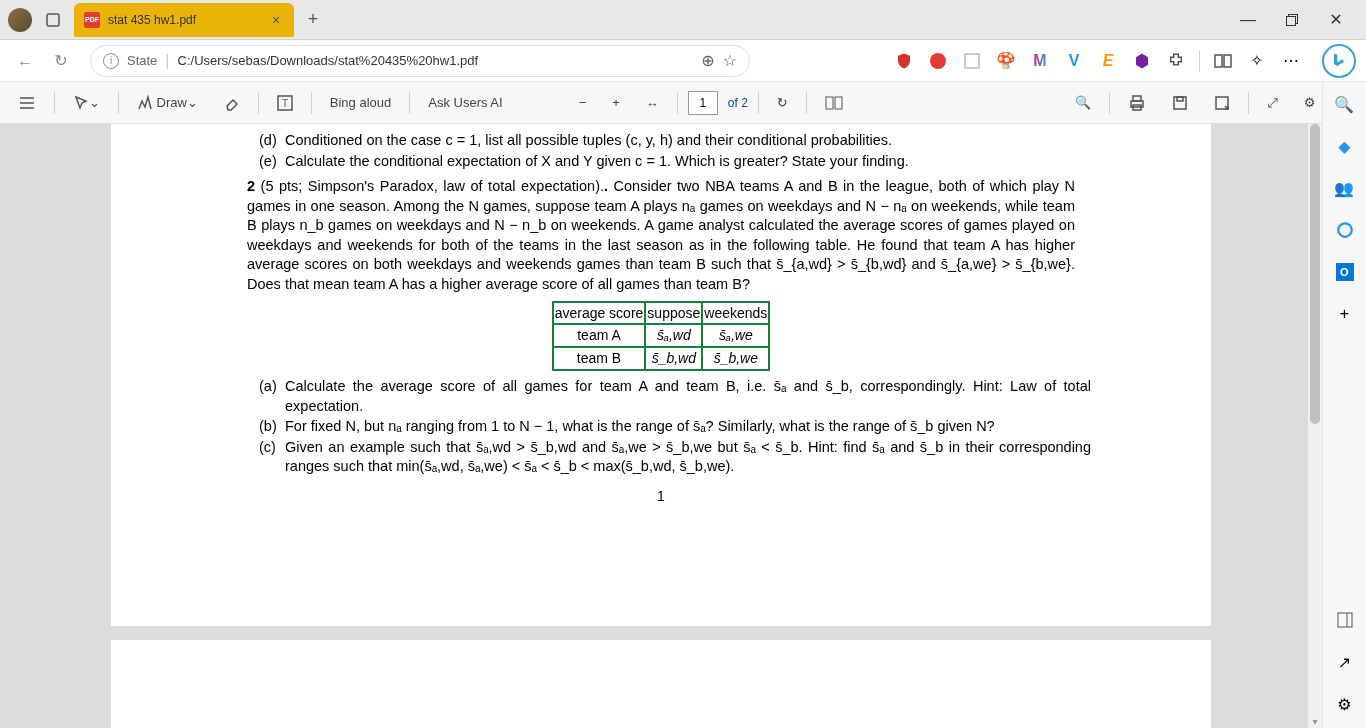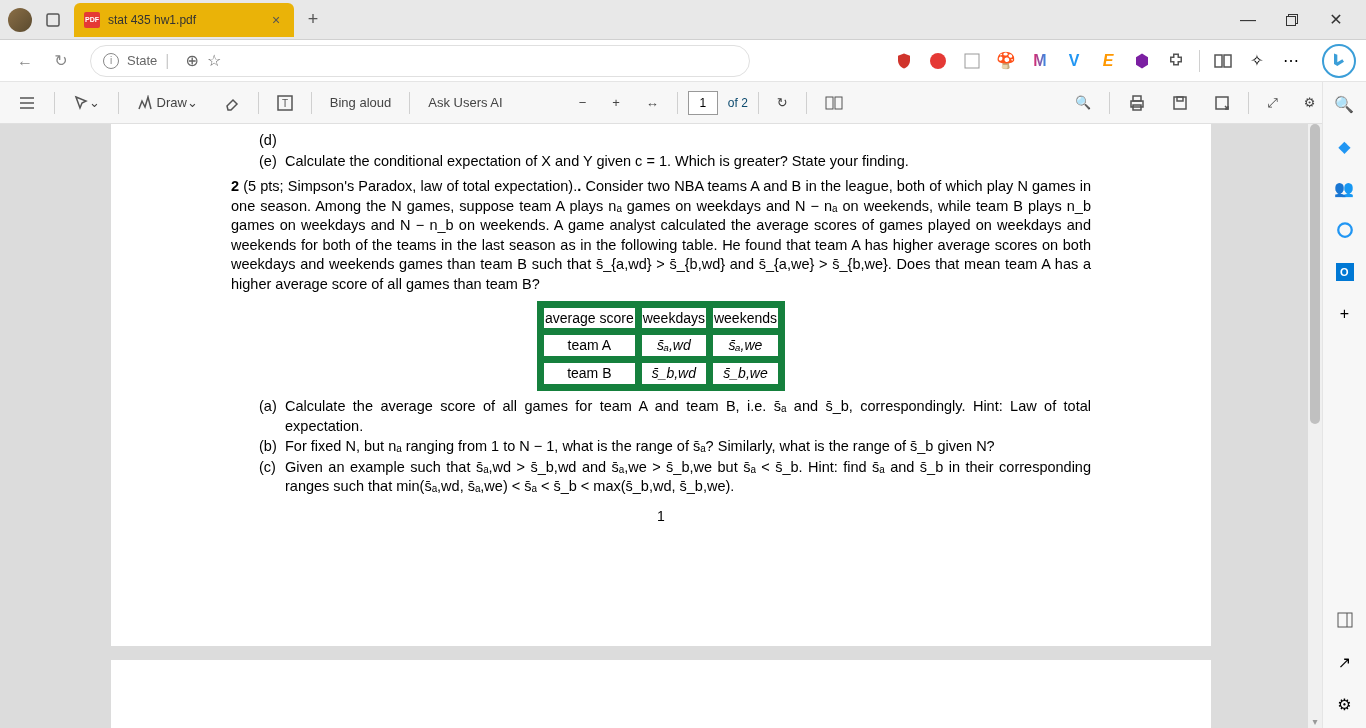--- a/index.html
+++ b/index.html
@@ -39,23 +39,23 @@
 .tb-right { margin-left: auto; display: flex; align-items: center; gap: 10px; }
 
 
 .content { position: absolute; top: 124px; left: 0; right: 44px; bottom: 0; background: #dcdcdc; overflow: hidden; }
 .page { background: #fff; width: 1100px; margin: 0 auto; padding: 6px 120px 120px; font-family: "Times New Roman", serif; font-size: 14.5px; color: #000; line-height: 1.35; position: relative; min-height: 460px; }
 .page2 { margin-top: 14px; padding-top: 130px; min-height: 200px; }
 .item { display: flex; margin: 1px 0 1px 28px; }
 .item .lbl { width: 26px; flex-shrink: 0; }
 .item .txt { text-align: justify; }
 .bold { font-weight: bold; }
-.para { text-align: justify; margin: 6px 0; }
+.para { text-align: justify; margin: 6px 16px; }
 table.avg { border-collapse: collapse; margin: 6px auto; font-size: 14px; }
-table.avg td, table.avg th { border: 7px solid #15803d; padding: 1px 1px; text-align: center; font-weight: normal; }
+table.avg td, table.avg th { border: 2px solid #15803d; padding: 1px 1px; text-align: center; font-weight: normal; }
 .pagenum { text-align: center; margin-top: 10px; font-size: 14px; }
 .scrollbar { position: absolute; right: 44px; top: 124px; width: 14px; bottom: 0; background: #f0f0f0; }
 .scroll-thumb { position: absolute; top: 0; left: 2px; right: 2px; height: 300px; background: #c0c0c0; border-radius: 6px; }
 .scroll-arrow { position: absolute; left: 0; right: 0; height: 14px; display: flex; align-items: center; justify-content: center; color: #999; font-size: 10px; }
 
 
 .sidebar { position: absolute; right: 0; top: 82px; bottom: 0; width: 44px; background: #f7f7f7; border-left: 1px solid #e5e5e5; display: flex; flex-direction: column; align-items: center; padding-top: 10px; gap: 18px; }
 .sb-icon { width: 24px; height: 24px; display: flex; align-items: center; justify-content: center; cursor: pointer; }
 .sb-bottom { margin-top: auto; margin-bottom: 12px; display: flex; flex-direction: column; gap: 18px; align-items: center; }
 </style>
@@ -87,20 +87,21 @@
   </div>
 </div>
 
 <div class="addressbar">
   <div class="nav-btn">←</div>
   <div class="nav-btn">↻</div>
   <div class="url-field">
     <div class="info-icon">i</div>
     <span class="url-label">State</span>
     <span class="url-sep">|</span>
+    <span class="url-text">C:/Users/sebas/Downloads/stat%20435%20hw1.pdf</span>
     <span class="zoom-icon">⊕</span>
     <span class="star-icon">☆</span>
   </div>
   <div class="ext-icons">
     <div class="ext-icon">
         <svg width="18" height="18" viewBox="0 0 24 24">
           <path fill="#d0342c" d="M12 2l8 3v6c0 5-3.5 9.7-8 11-4.5-1.3-8-6-8-11V5l8-3z"></path>
         </svg>
       </div>
     <div class="ext-icon">
@@ -225,35 +226,36 @@
     <div class="tb-btn">⤢</div>
     <div class="tb-btn">⚙</div>
     <div class="tb-btn">▴</div>
   </div>
 </div>
 
 <div class="content">
   <div class="page">
     <div class="item">
         <span class="lbl">(d)</span>
+        <span class="txt">Conditioned on the case c = 1, list all possible tuples (c, y, h) and their conditional probabilities.</span>
       </div>
     <div class="item">
         <span class="lbl">(e)</span>
         <span class="txt">Calculate the conditional expectation of X and Y given c = 1. Which is greater? State your finding.</span>
       </div>
 
     <div class="para">
       <span class="bold">2</span><span> (5 pts; Simpson's Paradox, law of total expectation).</span><span class="bold">.</span><span> Consider two NBA teams A and B in the league, both of which play N games in one season. Among the N games, suppose team A plays nₐ games on weekdays and N − nₐ on weekends, while team B plays n_b games on weekdays and N − n_b on weekends. A game analyst calculated the average scores of games played on weekdays and weekends for both of the teams in the last season as in the following table. He found that team A has higher average scores on both weekdays and weekends games than team B such that s̄_{a,wd} &gt; s̄_{b,wd} and s̄_{a,we} &gt; s̄_{b,we}. Does that mean team A has a higher average score of all games than team B?</span>
     </div>
 
     <table class="avg">
       <tbody>
           <tr>
             <th>average score</th>
-            <th>weekdays</th>
+            <th>suppose</th>
             <th>weekends</th>
           </tr>
       <tr>
             <td>team A</td>
             <td><i>s̄ₐ,wd</i></td>
             <td><i>s̄ₐ,we</i></td>
           </tr>
       <tr>
             <td>team B</td>
             <td><i>s̄_b,wd</i></td>

